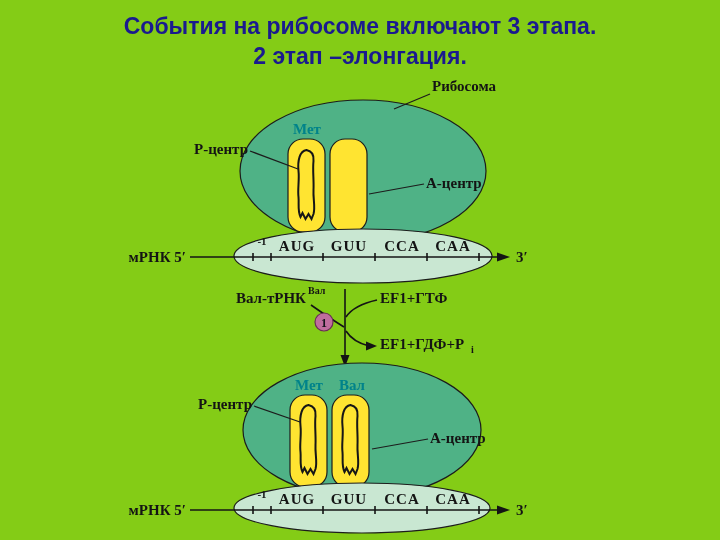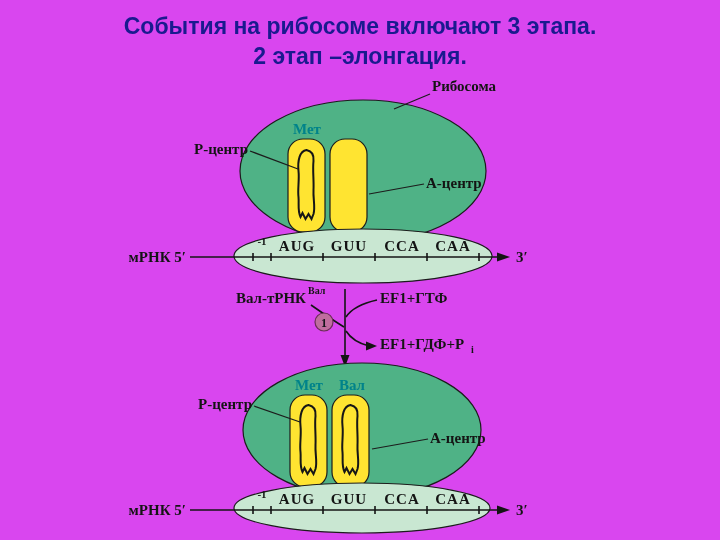--- a/index.html
+++ b/index.html
@@ -1,16 +1,16 @@
 <!DOCTYPE html>
 <html><head>
 <meta charset="utf-8">
 <style>
   html,body{margin:0;padding:0;background:#ffffff;}
-  #page{position:relative;width:720px;height:540px;background:#d946ef;overflow:hidden;}
+  #page{position:relative;width:720px;height:540px;background:#84cc16;overflow:hidden;}
   svg{position:absolute;left:0;top:0;}
   .title-text{font:bold 23px "Liberation Sans", sans-serif;}
   .lbl{font:bold 15px "Liberation Serif", serif;fill:#141414;}
   .lbl-sm{font:bold 11px "Liberation Serif", serif;fill:#141414;}
   .sup{font:bold 10px "Liberation Serif", serif;fill:#141414;}
   .codon{font:bold 15px "Liberation Serif", serif;fill:#141414;letter-spacing:1px;}
   .teal{font:bold 15px "Liberation Serif", serif;}
   .ln{stroke:#1c1c1c;stroke-width:1.2;fill:none;}
   .mline{stroke:#141414;stroke-width:1.6;fill:none;}
   .arrhead{fill:#141414;stroke:none;}

